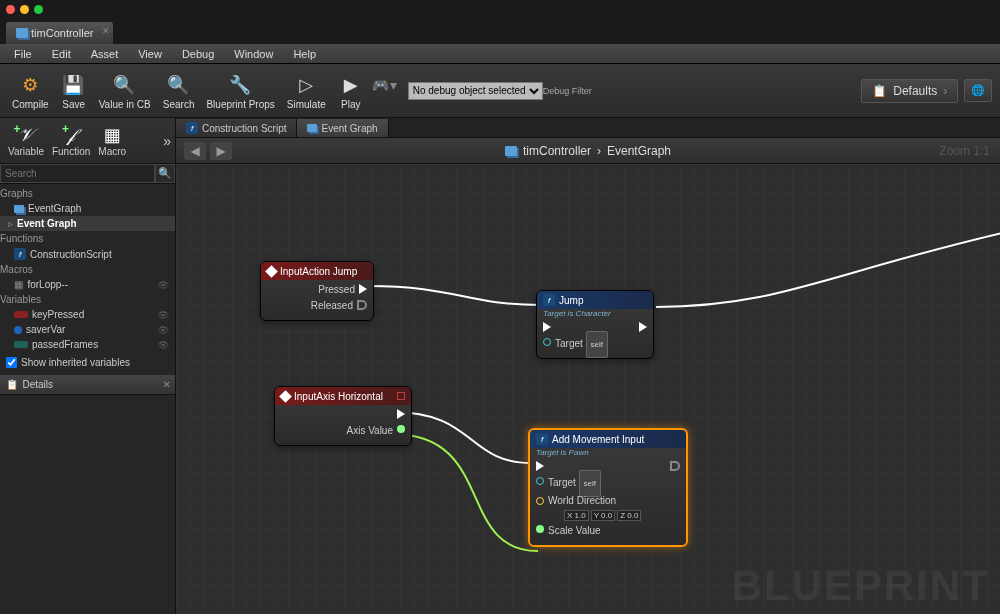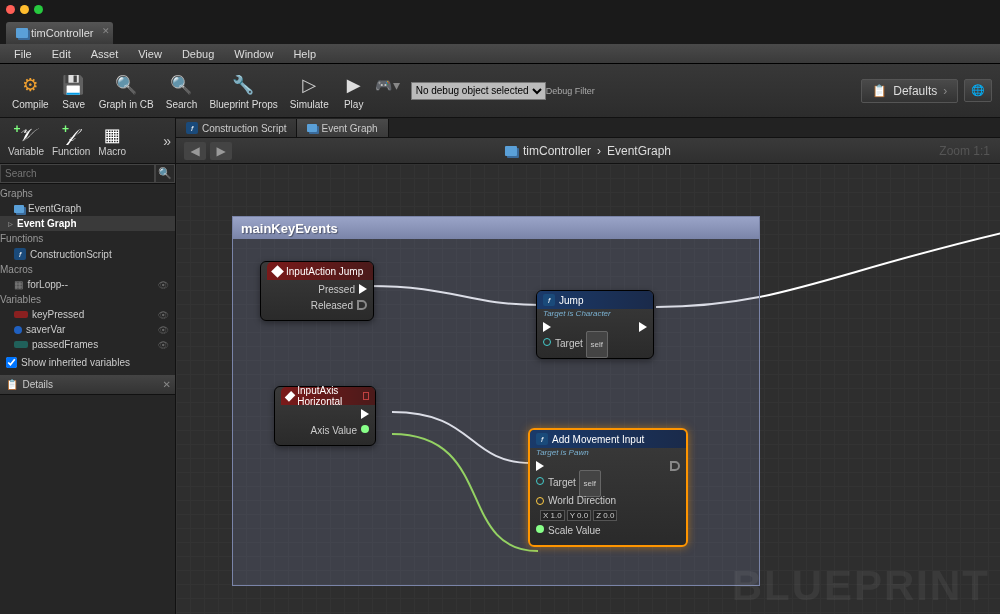--- a/index.html
+++ b/index.html
@@ -76,21 +76,21 @@
 .canvas::after { content: attr(data-watermark); position: absolute; right: 10px; bottom: 4px; font-size: 42px; font-weight: 800; color: rgba(255,255,255,0.06); letter-spacing: 2px; }
 
 
 .comment-box { position: absolute; background: rgba(110,120,155,0.25); border: 1px solid #7a84a8; }
 .comment-box .chead { background: linear-gradient(#9aa4c8,#7a84a8); height: 22px; display: flex; align-items: center; padding: 0 8px; font-size: 13px; font-weight: bold; color: #fff; text-shadow: 1px 1px 1px rgba(0,0,0,0.4); }
 
 
 .node { position: absolute; background: linear-gradient(#3a3a3a,#2a2a2a); border: 1px solid #000; border-radius: 6px; font-size: 10px; box-shadow: 0 2px 6px rgba(0,0,0,0.4); }
 .node.selected { border: 2px solid #ff9500; box-shadow: 0 0 8px rgba(255,149,0,0.5); }
 .node .nhead { height: 18px; display: flex; align-items: center; padding: 0 6px; border-radius: 5px 5px 0 0; color: #fff; font-size: 10px; gap: 4px; }
-.node .nhead.red { background: linear-gradient(90deg,#7a1a1a,#4a1a1a); margin-left: 6px; }
+.node .nhead.red { background: linear-gradient(90deg,#7a1a1a,#4a1a1a); }
 .node .nhead.blue { background: linear-gradient(90deg,#1a3a6a,#1a2a4a); }
 .node .nsub { font-size: 8px; color: #7ab0d0; font-style: italic; padding: 0 6px; }
 .node .nbody { padding: 4px 6px; }
 .node .nrow { display: flex; align-items: flex-start; height: 16px; gap: 4px; }
 .node .nl { flex: 1; text-align: right; color: #ccc; }
 .node .nr { flex: 1; text-align: left; color: #ccc; }
 .pin { width: 10px; height: 10px; }
 .pin.exec { border: 2px solid #fff; border-radius: 0 50% 50% 0; }
 .pin.exec-out { width: 0; height: 0; border-left: 8px solid #fff; border-top: 5px solid transparent; border-bottom: 5px solid transparent; }
 .pin.target { width: 8px; height: 8px; border: 1px solid #4cc; border-radius: 50%; }
@@ -140,21 +140,21 @@
   <div class="tool-btn">
     <div class="ticon" style="color:#f0a030">⚙</div>
     <div class="tlabel">Compile</div>
   </div>
   <div class="tool-btn">
     <div class="ticon" style="color:#6090c0">💾</div>
     <div class="tlabel">Save</div>
   </div>
   <div class="tool-btn">
     <div class="ticon" style="color:#c09050">🔍</div>
-    <div class="tlabel">Graph in CB</div>
+    <div class="tlabel">Value in CB</div>
   </div>
   <div class="tool-btn">
     <div class="ticon" style="color:#aaa">🔍</div>
     <div class="tlabel">Search</div>
   </div>
   <div class="tool-btn">
     <div class="ticon" style="color:#999">🔧</div>
     <div class="tlabel">Blueprint Props</div>
   </div>
   <div class="tool-btn">
@@ -282,23 +282,20 @@
     </div>
 
     <div class="canvas" data-watermark="BLUEPRINT">
       <svg class="wires">
         <path d="M 192 122 C 280 122, 290 141, 365 141" stroke="#fff"></path>
         <path d="M 480 143 C 600 143, 650 110, 830 68" stroke="#fff"></path>
         <path d="M 216 270 C 320 270, 280 387, 362 387" stroke="#a0f050"></path>
         <path d="M 216 248 C 300 248, 290 299, 356 299" stroke="#fff"></path>
       </svg>
 
-      <div class="comment-box" style="left:56px;top:52px;width:528px;height:370px">
-        <div class="chead">mainKeyEvents</div>
-      </div>
 
       <div class="node" style="left:84px;top:97px;width:114px">
         <div class="nhead red">
             <span class="diamond"></span>
             <span>InputAction Jump</span>
           </div>
         <div class="nbody">
           <div class="nrow">
               <span class="nl">Pressed</span>
               <span class="pin exec-out"></span>
@@ -322,21 +319,21 @@
               <span class="nr"></span>
               <span class="pin exec-out"></span>
             </div>
           <div class="nrow">
               <span class="pin target"></span>
               <span class="nr"><span>Target</span> <span class="self-pill">self</span></span>
             </div>
         </div>
       </div>
 
-      <div class="node" style="left:98px;top:222px;width:102px">
+      <div class="node" style="left:98px;top:222px;width:138px">
         <div class="nhead red">
             <span class="diamond"></span>
             <span>InputAxis Horizontal</span>
             <span style="margin-left:auto;width:8px;height:8px;border:1px solid #c04040"></span>
           </div>
         <div class="nbody">
           <div class="nrow">
               <span class="nl"></span>
               <span class="pin exec-out"></span>
             </div>
@@ -361,21 +358,21 @@
             </div>
           <div class="nrow">
               <span class="pin target"></span>
               <span class="nr"><span>Target</span> <span class="self-pill">self</span></span>
             </div>
           <div class="nrow" style="height:auto;flex-direction:column;align-items:flex-start;margin-top:2px">
             <div style="display:flex;align-items:center;gap:4px">
                 <span class="pin vec"></span>
                 <span>World Direction</span>
               </div>
-            <div class="vec-inputs" style="margin-left:4px">
+            <div class="vec-inputs" style="margin-left:28px">
                 <span>X 1.0</span>
                 <span>Y 0.0</span>
                 <span>Z 0.0</span>
               </div>
           </div>
           <div class="nrow" style="margin-top:4px">
               <span class="pin float"></span>
               <span class="nr">Scale Value</span>
             </div>
         </div>

